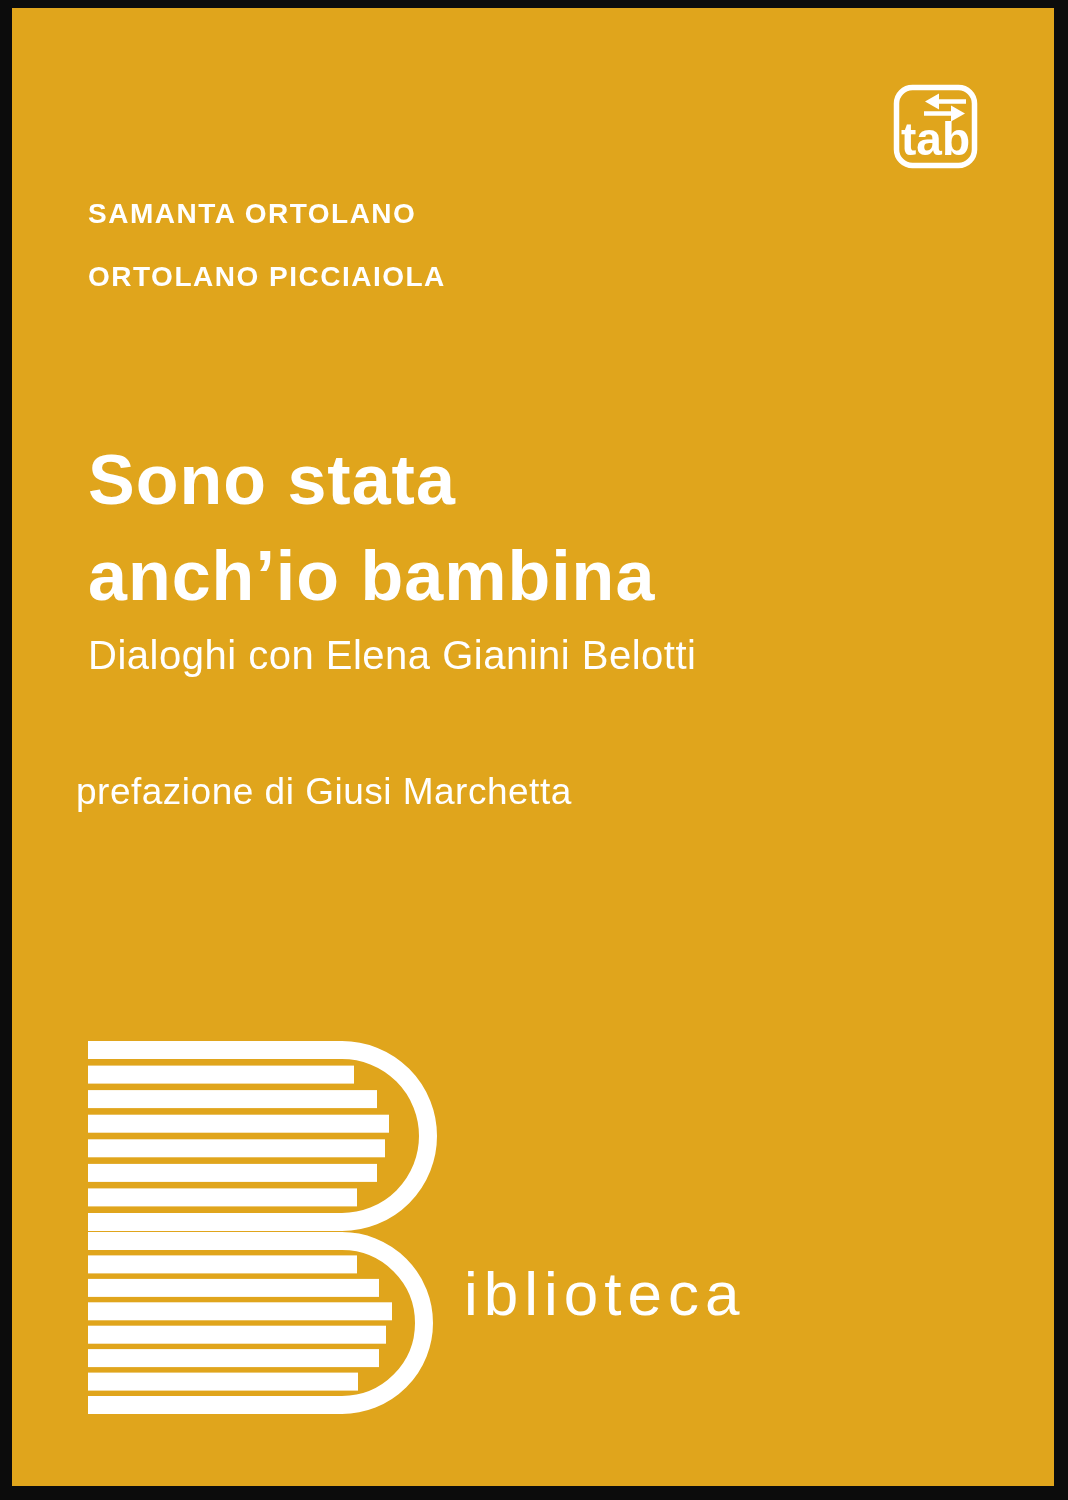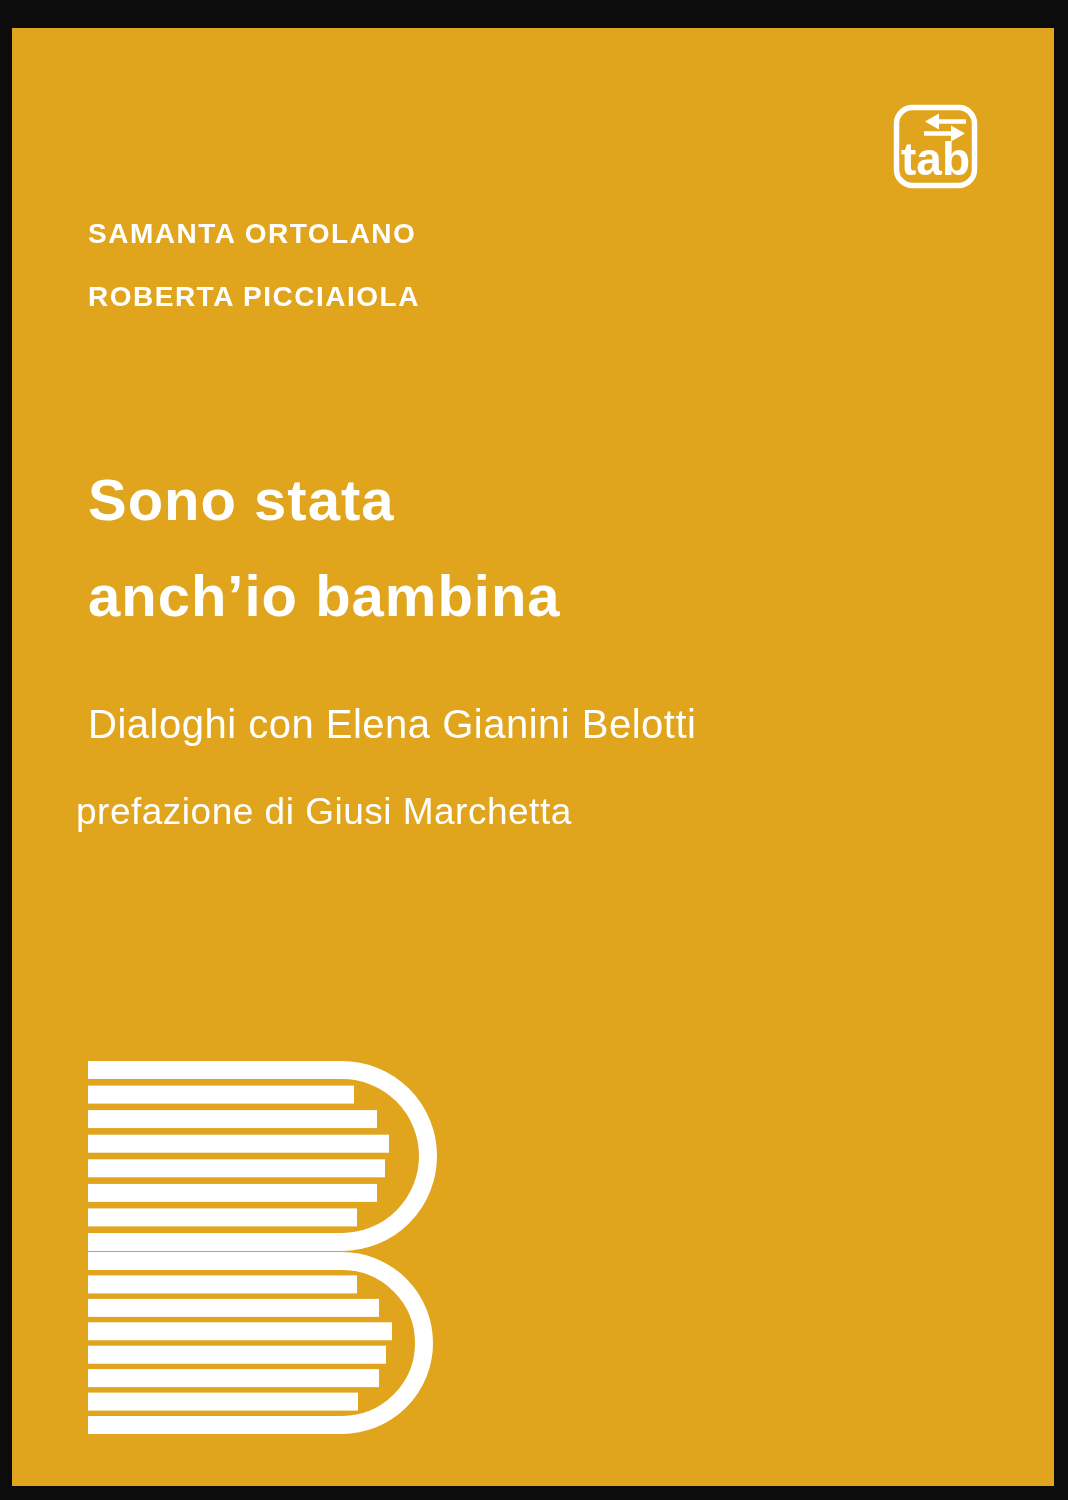--- a/index.html
+++ b/index.html
@@ -7,21 +7,21 @@
     --frame:#0C0C0C;
     --text:#FFFFFF;
   }
   *{margin:0;padding:0;box-sizing:border-box;}
   html,body{background:#222;}
   body{font-family:"Liberation Sans","DejaVu Sans",sans-serif;}
   .cover{
     position:relative;
     width:1068px;height:1500px;
     background:var(--frame);
-    padding:28px 14px 14px 12px;
+    padding:8px 14px 14px 12px;
     margin:0 auto;
   }
   .inner{
     position:relative;
     width:100%;height:100%;
     background:var(--background);
     overflow:hidden;
   }
   .abs{position:absolute;}
   
@@ -38,26 +38,26 @@
   
   .authors{left:76px;top:189px;color:var(--text);}
   .author{
     font-size:28px;font-weight:700;letter-spacing:1.5px;
     line-height:34px;
   }
   .author + .author{margin-top:29px;}
   
   .title{
     left:76px;top:424px;color:var(--text);
-    font-size:58px;font-weight:600;letter-spacing:1px;
+    font-size:70px;font-weight:600;letter-spacing:1px;
     line-height:96px;
   }
   .title span{display:block;}
   .subtitle{
-    left:76px;top:672px;color:var(--text);
+    left:76px;top:623px;color:var(--text);
     font-size:40px;font-weight:400;letter-spacing:0.5px;
     line-height:48px;
   }
   .preface{
     left:64px;top:762px;color:var(--text);
     font-size:37px;font-weight:300;letter-spacing:0.5px;
     line-height:44px;
   }
   
   .b-logo{left:76px;top:1033px;width:350px;height:374px;}
@@ -85,21 +85,21 @@
         <g>
           <line class="stroke" x1="31" y1="29.5" x2="61" y2="29.5" stroke-width="4.5"></line>
           <path class="fill" d="M58,21.5 L72,29.5 L58,37.5 Z"></path>
         </g>
         <text class="tab-word" x="42.5" y="71" text-anchor="middle">tab</text>
       </svg>
     </div>
 
     <div class="abs authors">
       <div class="author">SAMANTA ORTOLANO</div>
-      <div class="author">ROBERTA PICCIAIOLA</div>
+      <div class="author">ORTOLANO PICCIAIOLA</div>
     </div>
 
     <h1 class="abs title">
       <span>Sono stata</span>
       <span>anch’io bambina</span>
     </h1>
 
     <div class="abs subtitle">Dialoghi con Elena Gianini Belotti</div>
 
     <div class="abs preface">prefazione di Giusi Marchetta</div>
@@ -121,16 +121,17 @@
           <rect class="fill" x="0" y="237.9" width="291" height="18"></rect>
           <rect class="fill" x="0" y="261.3" width="304" height="18"></rect>
           <rect class="fill" x="0" y="284.7" width="298" height="18"></rect>
           <rect class="fill" x="0" y="308.1" width="291" height="18"></rect>
           <rect class="fill" x="0" y="331.6" width="270" height="18"></rect>
         </g>
       </svg>
     </div>
 
     <div class="abs series-name">
+      <span>iblioteca</span>
     </div>
 
   </div>
 </div>
 
 </body></html>

